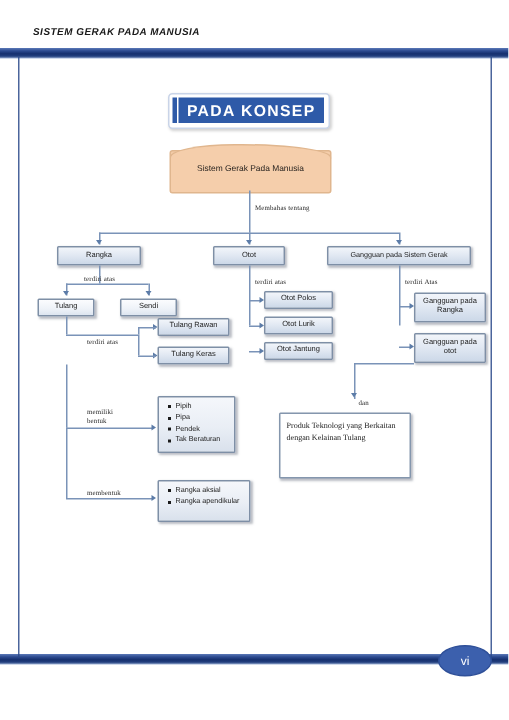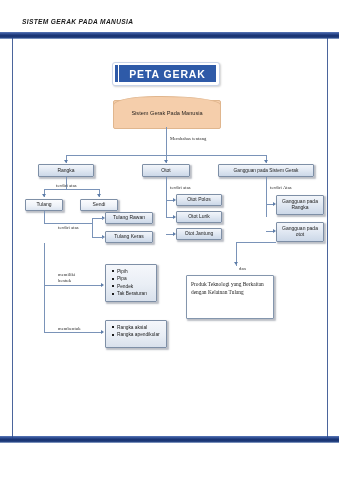--- a/index.html
+++ b/index.html
@@ -241,25 +241,26 @@
 <div id="page">
 
   <div id="running-head">SISTEM GERAK PADA MANUSIA</div>
 
   <div class="rule" id="rule-top"></div>
   <div class="rule" id="rule-bottom"></div>
 
   <div class="frame-side" id="frame-left"></div>
   <div class="frame-side" id="frame-right"></div>
 
+  <div id="page-number">vi</div>
 
   <div id="title-banner">
     <div id="title-banner-bar"></div>
     <div id="title-banner-inner">
-      <span id="title-text">PETA GERAK</span>
+      <span id="title-text">PADA KONSEP</span>
     </div>
   </div>
 
   <div id="root-scroll">
     <div id="root-scroll-label">Sistem Gerak Pada Manusia</div>
   </div>
 
   <div class="ln v" style="left:166px; top:127px; height:28px;"></div>
   <div class="edge-label" style="left:170px; top:136px;">Membahas tentang</div>
 

